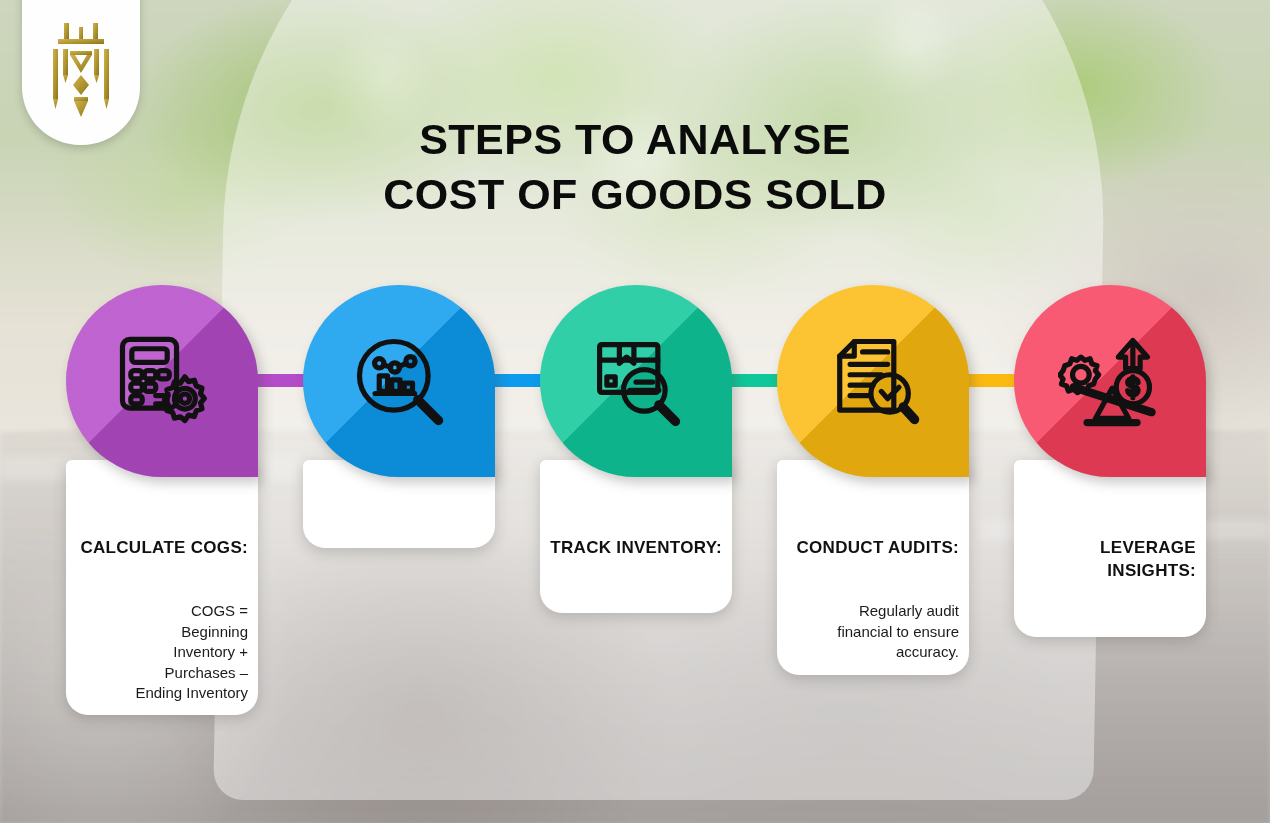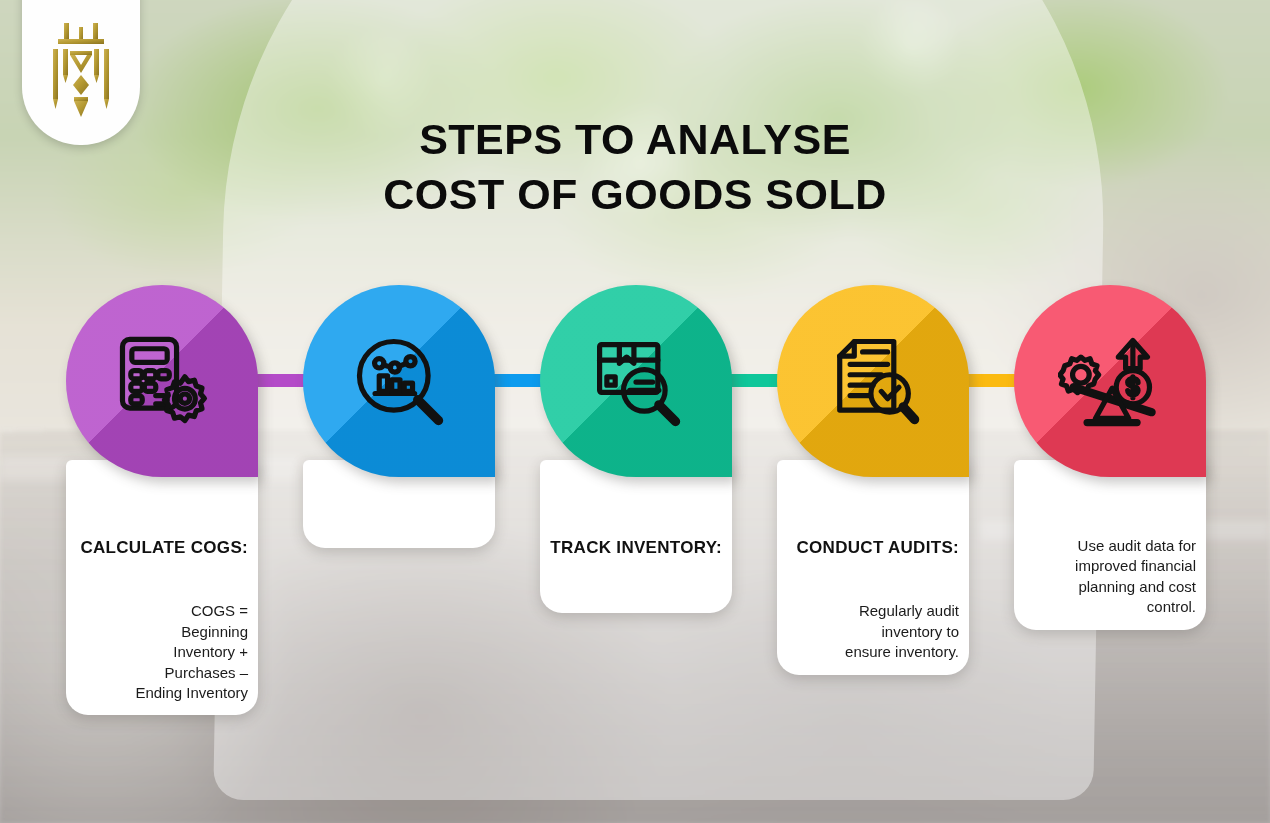--- a/index.html
+++ b/index.html
@@ -277,37 +277,37 @@
           <path d="M18 26L32 12h38v66H18z"></path>
           <path d="M32 12v14H18"></path>
           <path d="M40 22h24M28 34h36M28 44h30M28 54h22M28 64h18"></path>
           <circle cx="66" cy="62" r="18"></circle>
           <path d="M79 75L90 87" stroke-width="9"></path>
           <path d="M58 60l6 7 11-11"></path>
         </svg>
       </div>
       <div class="card">
         <h3>CONDUCT AUDITS:</h3>
-        <p>Regularly audit inventory to ensure inventory.</p>
+        <p>Regularly audit financial to ensure accuracy.</p>
       </div>
     </div>
 
     <div class="step" style="left:1014px;">
       <div class="drop" style="background: rgb(247, 63, 92);">
         <svg viewBox="0 0 100 100" fill="none" stroke="#111" stroke-width="5" stroke-linecap="round" stroke-linejoin="round">
           <path d="M22 27l4 3.2 4.8-1.6 1.8 4.9 4.9 1.8-1.6 4.8 3.2 4-3.2 4-1.6 4.8-4.9 1.8-1.8 4.9-4.8-1.6-4 3.2-4-3.2-4.8 1.6-1.8-4.9-4.9-1.8 1.6-4.8-3.2-4 3.2-4 1.6-4.8 4.9-1.8 1.8-4.9 4.8 1.6z"></path>
           <circle cx="22" cy="44" r="8"></circle>
           <circle cx="72" cy="56" r="16"></circle>
           <path d="M72 46v20M77 51.5c0-2.5-2.2-4-5-4s-5 1.6-5 3.8 2.2 3.4 5 3.9 5 1.6 5 4-2.2 4-5 4-5-1.6-5-4"></path>
           <path d="M72 38V16"></path>
           <path d="M58 27L72 11l14 16h-7v11h-14V27z"></path>
           <path d="M15 56L90 80" stroke-width="8"></path>
           <path d="M52 57L36 86h32z"></path>
           <path d="M28 90h48" stroke-width="7"></path>
         </svg>
       </div>
       <div class="card">
-        <p>Use audit data for improved financial planning and cost control.</p>
+        <h3>LEVERAGE INSIGHTS:</h3>
       </div>
     </div>
 
   </div>
 </div>
 
 </body></html>

